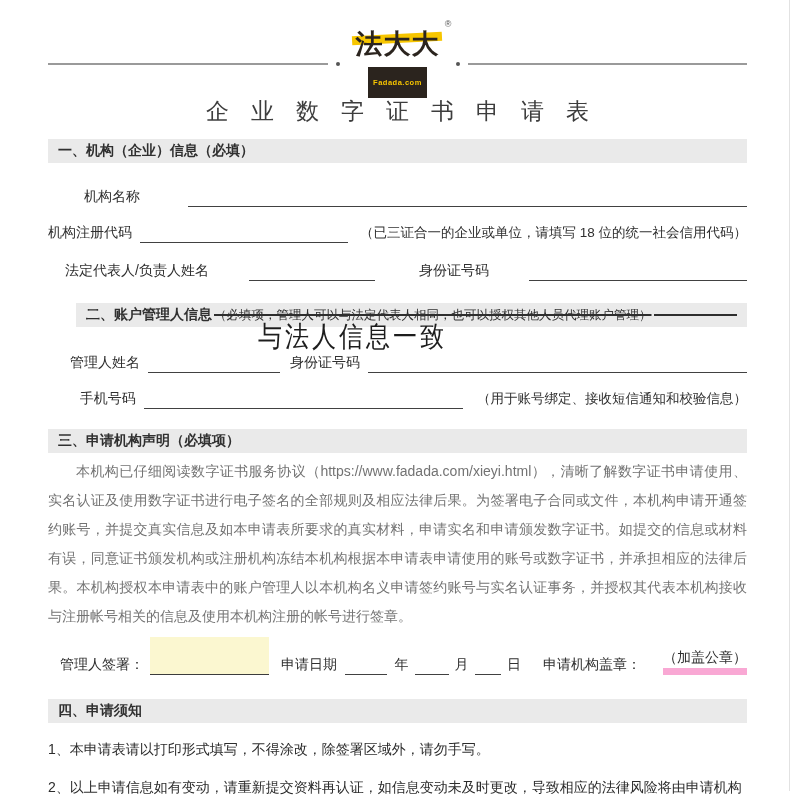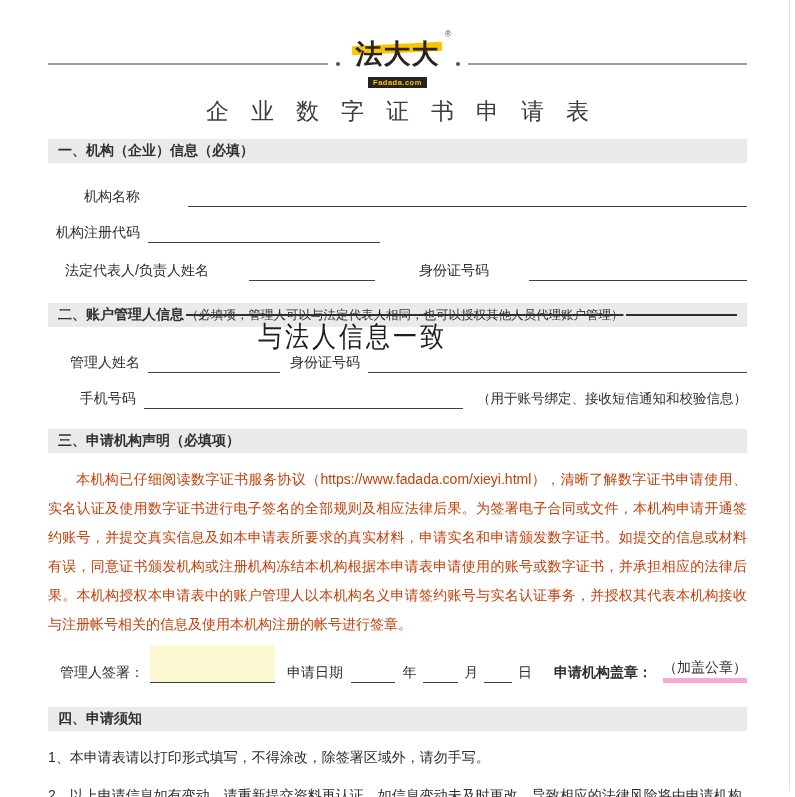--- a/index.html
+++ b/index.html
@@ -17,47 +17,47 @@
 
   
   .header-band { display:flex; align-items:center; margin-top:36px; height:56px; }
   .rule { flex:1; height:2px; background:#9a9a9a; }
   .dot { width:4px; height:4px; border-radius:50%; background:#555; margin:0 8px; }
   .logo { display:flex; flex-direction:column; align-items:center; margin:0 8px; }
   .logo-mark { position:relative; font-size:27px; line-height:1.05; font-weight:bold; color:#2b241e; letter-spacing:1px; }
   .logo-ribbon { position:absolute; left:-4px; right:-2px; top:4px; height:9px; background:#f7c600; transform:rotate(-3deg); z-index:0; }
   .logo-word { position:relative; z-index:1; }
   .logo-reg { position:absolute; top:-10px; right:-13px; font-size:9px; font-weight:normal; color:#555; z-index:2; }
-  .logo-domain { background:#2b241e; color:#f7c600; font-size:7.5px; font-weight:bold; letter-spacing:.5px; padding:1px 5px; margin-top:9px; white-space:nowrap; }
+  .logo-domain { background:#2b241e; color:#f7c600; font-size:7.5px; font-weight:bold; letter-spacing:.5px; padding:11px 5px; margin-top:9px; white-space:nowrap; }
 
   
   .title { margin:4px 0 0; text-align:center; font-size:23px; font-weight:500; letter-spacing:22px; text-indent:22px; color:#3d3d3d; }
 
   
   .bar { display:flex; align-items:center; background:#eaeaea; color:#303030; font-size:14px; font-weight:bold; padding:3px 10px; box-sizing:border-box; }
   .bar-note { font-size:12.5px; font-weight:normal; margin-left:2px; }
   .struck { text-decoration:line-through; text-decoration-thickness:2px; text-decoration-color:#2e2e2e; }
   .strike-ext { flex:1; border-top:2px solid #2e2e2e; margin-left:2px; align-self:center; }
 
   
   .row { display:flex; align-items:flex-end; font-size:14px; }
   .lbl { white-space:nowrap; color:#2f2f2f; padding-bottom:1px; }
   .lbl-col { width:92px; text-align:right; }
   .blank { border-bottom:1px solid #414141; height:20px; box-sizing:border-box; }
   .grow { flex:1; }
   .note { white-space:nowrap; font-size:13.5px; padding-bottom:1px; }
 
   
-  .para { margin:12px 0 0; font-size:14px; line-height:29px; text-align:justify; text-indent:2em; color:#c2410c; }
+  .para { margin:4px 0 0; font-size:14px; line-height:29px; text-align:justify; text-indent:2em; color:#737373; }
 
   
   .sig-row { display:flex; align-items:flex-end; margin-top:6px; font-size:14px; }
   .sig-box { width:126px; height:37px; background:#fbf7d0; border-bottom:1.5px solid #3c3c3c; margin-left:6px; }
   .dblank { border-bottom:1px solid #414141; height:19px; }
-  .seal-zone { flex:1; border-bottom:5px solid #f9a8d4; text-align:center; margin-left:11px; padding-bottom:1px; white-space:nowrap; }
+  .seal-zone { flex:1; border-bottom:7px solid #f9a8d4; text-align:center; margin-left:22px; padding-bottom:1px; white-space:nowrap; }
 
   
   .annotation {
     position:absolute; left:258px; top:318px;
     font-size:24px; letter-spacing:3px; font-weight:500; color:#1d1d1d;
     transform:scaleY(1.18); transform-origin:top left; white-space:nowrap;
   }
 
   .notes-line { font-size:14px; color:#2c2c2c; }
 </style>
@@ -89,30 +89,31 @@
   </div>
 
   <div class="row" style="margin-top:24px;gap:40px;">
     <span class="lbl lbl-col">机构名称</span>
     <span class="blank grow" style="margin-left:8px;"></span>
   </div>
 
   <div class="row" style="margin-top:16px;">
     <span class="lbl lbl-col">机构注册代码</span>
     <span class="blank" style="width:232px; margin-left:8px;"></span>
+    <span class="note grow" style="margin-left:12px;">（已三证合一的企业或单位，请填写 18 位的统一社会信用代码）</span>
   </div>
 
   <div class="row" style="margin-top:18px;gap:32px;">
     <span class="lbl" style="margin-left:17px;">法定代表人/负责人姓名</span>
     <span class="blank" style="width:126px; margin-left:8px;"></span>
     <span class="lbl" style="margin-left:12px;">身份证号码</span>
     <span class="blank grow" style="margin-left:8px;"></span>
   </div>
 
-  <div class="bar" style="margin-top:22px;">
+  <div class="bar" style="margin-top:22px;margin-left:28px;">
     <span>二、账户管理人信息</span>
     <span class="bar-note struck">（必填项，管理人可以与法定代表人相同，也可以授权其他人员代理账户管理）</span>
     <span class="strike-ext"></span>
   </div>
 
   <div class="annotation">与法人信息一致</div>
 
   <div class="row" style="margin-top:26px;">
     <span class="lbl lbl-col">管理人姓名</span>
     <span class="blank" style="width:132px; margin-left:8px;"></span>
@@ -135,21 +136,21 @@
   <div class="sig-row">
     <span class="lbl" style="margin-left:12px;">管理人签署：</span>
     <span class="sig-box"></span>
     <span class="lbl" style="margin-left:12px;">申请日期</span>
     <span class="dblank" style="width:44px; margin-left:8px;"></span>
     <span class="lbl" style="margin-left:8px;">年</span>
     <span class="dblank" style="width:36px; margin-left:6px;"></span>
     <span class="lbl" style="margin-left:6px;">月</span>
     <span class="dblank" style="width:28px; margin-left:6px;"></span>
     <span class="lbl" style="margin-left:6px;">日</span>
-    <span class="lbl" style="margin-left:22px;font-weight:bold;">申请机构盖章：</span>
+    <span class="lbl" style="margin-left:22px;">申请机构盖章：</span>
     <span class="seal-zone">
       <span>（加盖公章）</span>
     </span>
   </div>
 
   <div class="bar" style="margin-top:24px;">
     <span>四、申请须知</span>
   </div>
 
   <div class="notes-line" style="margin-top:18px;">1、本申请表请以打印形式填写，不得涂改，除签署区域外，请勿手写。</div>

